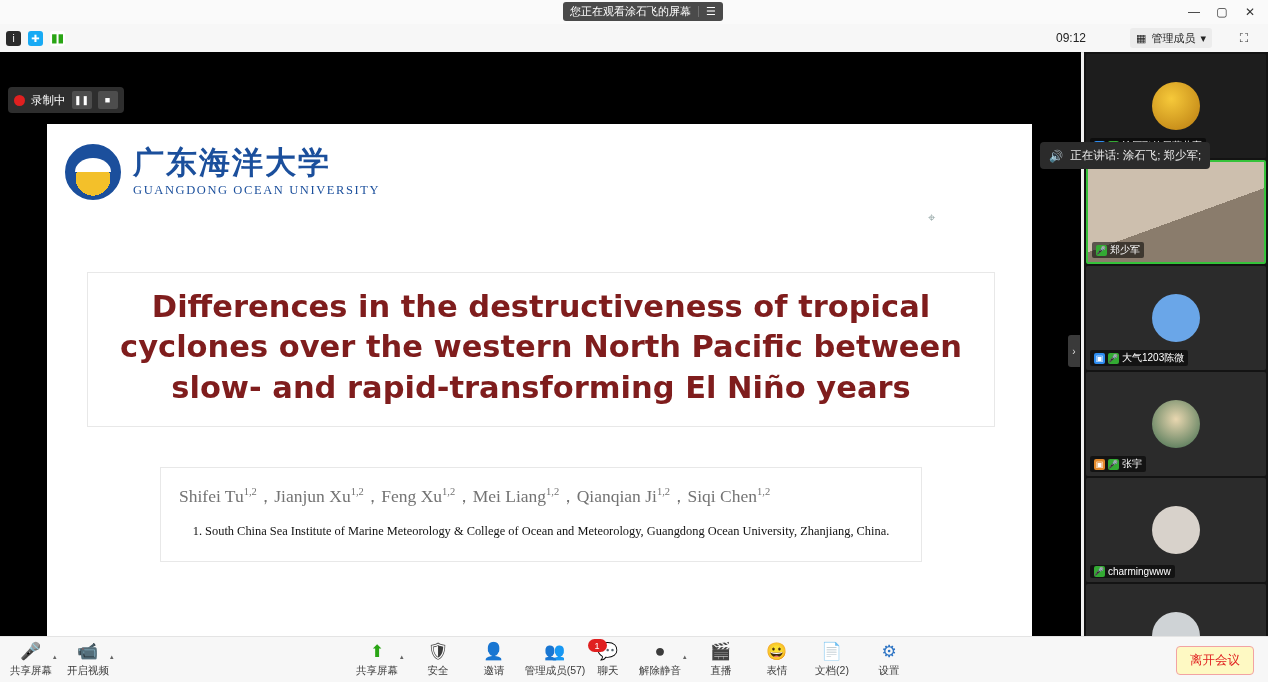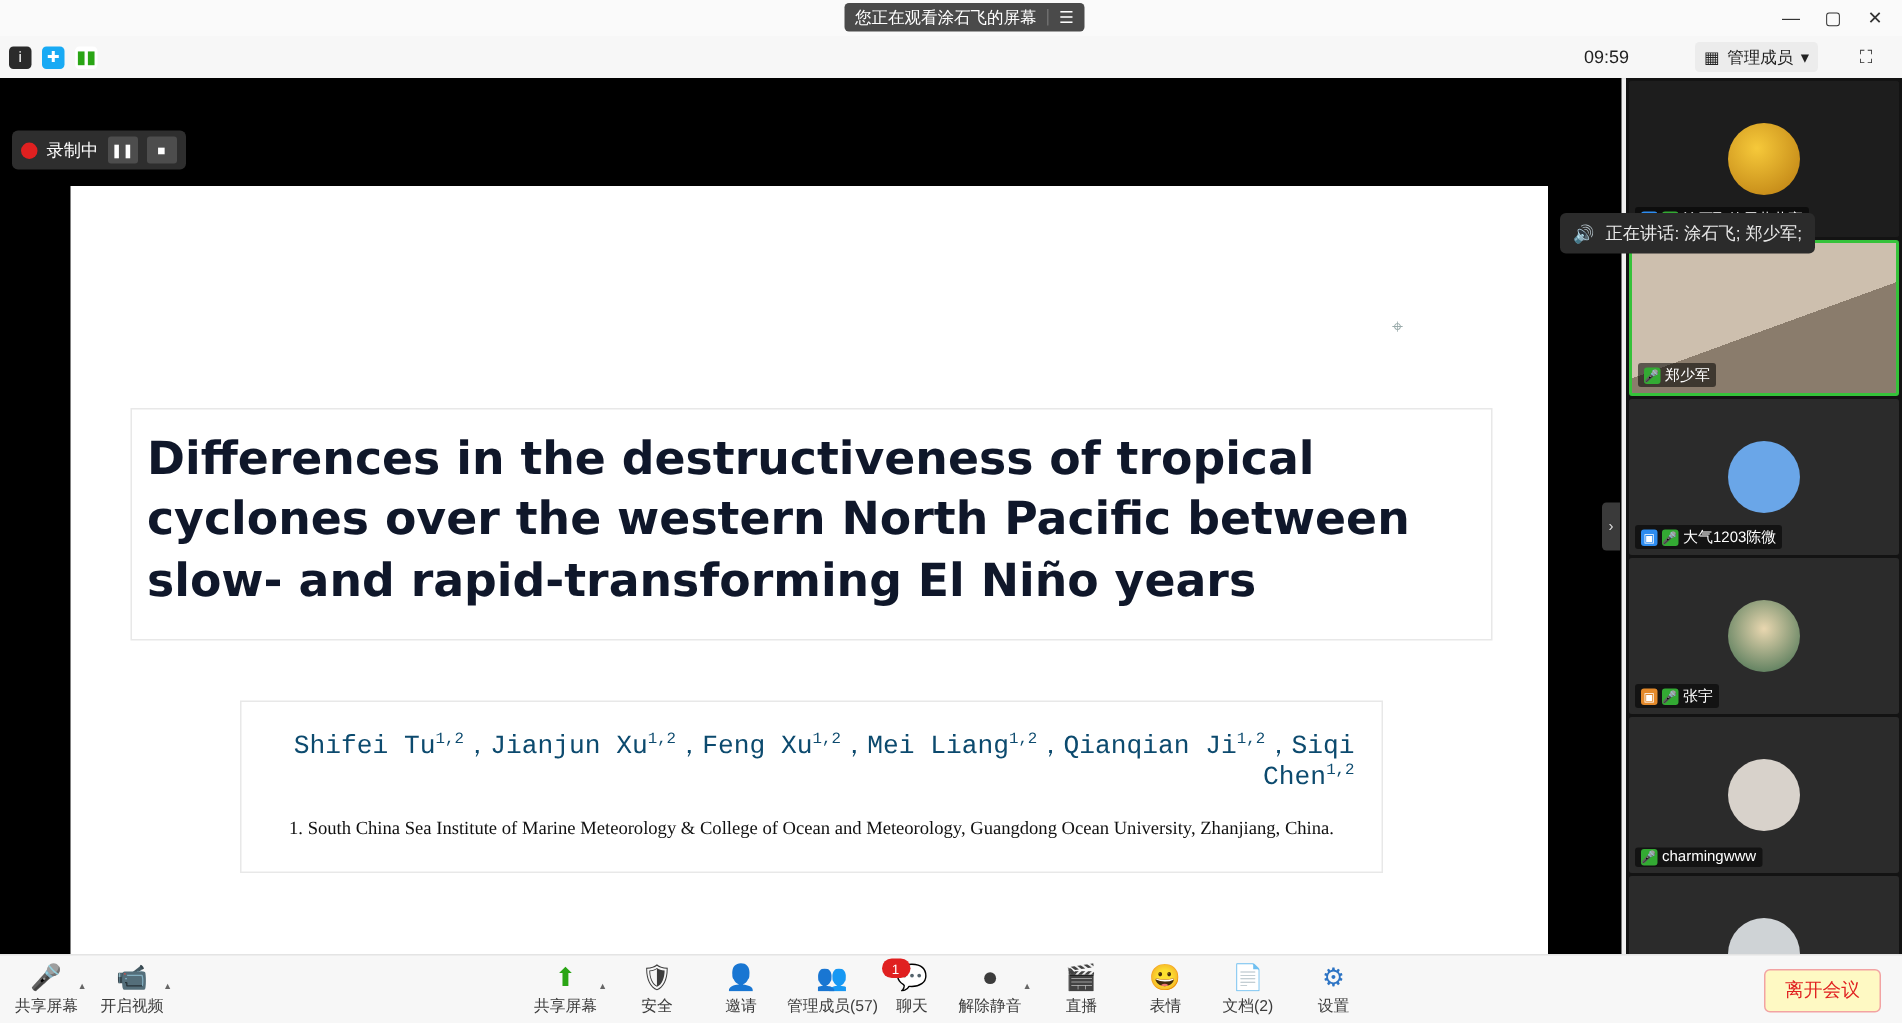--- a/index.html
+++ b/index.html
@@ -32,24 +32,24 @@
   .recbtn{width:20px;height:18px;background:#4d4d4d;border-radius:2px;display:flex;align-items:center;justify-content:center;color:#fff;font-size:9px;}
 
   .slide{position:absolute;left:47px;top:72px;width:985px;height:565px;background:#fff;}
   .logo{position:absolute;left:18px;top:20px;display:flex;align-items:center;gap:12px;}
   .logo-mark{width:52px;height:52px;border-radius:50%;border:2px solid #1b4f9c;background:radial-gradient(circle at 50% 62%,#f3c02a 0 42%,#1b4f9c 42% 100%);position:relative;}
   .logo-mark:after{content:"";position:absolute;left:8px;top:12px;width:36px;height:14px;border-radius:50%/100% 100% 0 0;background:#fff;}
   .logo-cn{font-family:"DejaVu Sans",sans-serif;font-size:31px;font-weight:700;color:#1b4f9c;letter-spacing:2px;line-height:1;}
   .logo-en{font-family:"Liberation Serif",serif;font-size:12.5px;color:#1b4f9c;letter-spacing:1.6px;margin-top:5px;}
 
   .titlebox{position:absolute;left:40px;top:148px;width:908px;border:1px solid #e8e8e8;padding:14px 10px 18px;box-sizing:border-box;}
-  .titlebox h1{margin:0;font-family:"DejaVu Sans",sans-serif;font-size:30.5px;line-height:1.32;font-weight:600;color:#0f172a;}
+  .titlebox h1{margin:0;text-align:center;font-family:"DejaVu Sans",sans-serif;font-size:30.5px;line-height:1.32;font-weight:600;color:#7f1d1d;}
 
   .authorbox{position:absolute;left:113px;top:343px;width:762px;border:1px solid #e8e8e8;box-sizing:border-box;padding:16px 18px 20px;}
-  .authors{text-align:right;font-family:Liberation Mono, monospace;font-size:17.5px;color:#0c4a6e;}
+  .authors{text-align:left;font-family:Liberation Serif, serif;font-size:17.5px;color:#737373;}
   .authors sup{font-size:10.5px;}
   .affil{margin-top:14px;text-align:center;font-family:"Liberation Serif",serif;font-size:12.4px;color:#111;line-height:1.5;}
   .affil.second{margin-top:12px;}
 
   .slide-tools{position:absolute;left:12px;bottom:16px;display:flex;align-items:center;gap:2px;}
   .slide-tools div{width:26px;height:23px;background:#2d2d2d;color:#bdbdbd;display:flex;align-items:center;justify-content:center;font-size:11px;border-radius:2px;}
   .cursor{position:absolute;left:928px;top:158px;color:#9aa;font-size:13px;}
 
   
   .strip{position:absolute;left:1084px;top:52px;width:184px;height:585px;background:#131313;overflow:hidden;}
@@ -92,39 +92,46 @@
       <div class="cls">✕</div>
     </div>
   </div>
 
   <div class="subbar">
     <div class="icons">
       <span class="cicon info">i</span>
       <span class="cicon shield">✚</span>
       <span class="cicon bars">▮▮</span>
     </div>
-    <div class="clock">09:59</div>
+    <div class="clock">09:12</div>
     <div class="viewsel">
       <span>▦</span>
       <span>管理成员</span>
       <span>▾</span>
     </div>
     <div class="fullscr">⛶</div>
   </div>
 
   <div class="stage">
 
     <div class="recbar">
       <span class="recdot"></span>
       <span class="rectext">录制中</span>
       <span class="recbtn">❚❚</span>
       <span class="recbtn">■</span>
     </div>
 
     <div class="slide">
+      <div class="logo">
+        <div class="logo-mark"></div>
+        <div>
+          <div class="logo-cn">广东海洋大学</div>
+          <div class="logo-en">GUANGDONG OCEAN UNIVERSITY</div>
+        </div>
+      </div>
 
       <div class="titlebox">
         <h1>Differences in the destructiveness of tropical cyclones over the western North Pacific between slow- and rapid-transforming El Niño years</h1>
       </div>
 
       <div class="authorbox">
         <div class="authors">
           Shifei Tu<sup>1,2</sup>，Jianjun Xu<sup>1,2</sup>，Feng Xu<sup>1,2</sup>，Mei Liang<sup>1,2</sup>，Qianqian Ji<sup>1,2</sup>，Siqi Chen<sup>1,2</sup>
         </div>
         <div class="affil">1. South China Sea Institute of Marine Meteorology &amp; College of Ocean and Meteorology, Guangdong Ocean University, Zhanjiang, China.</div>

